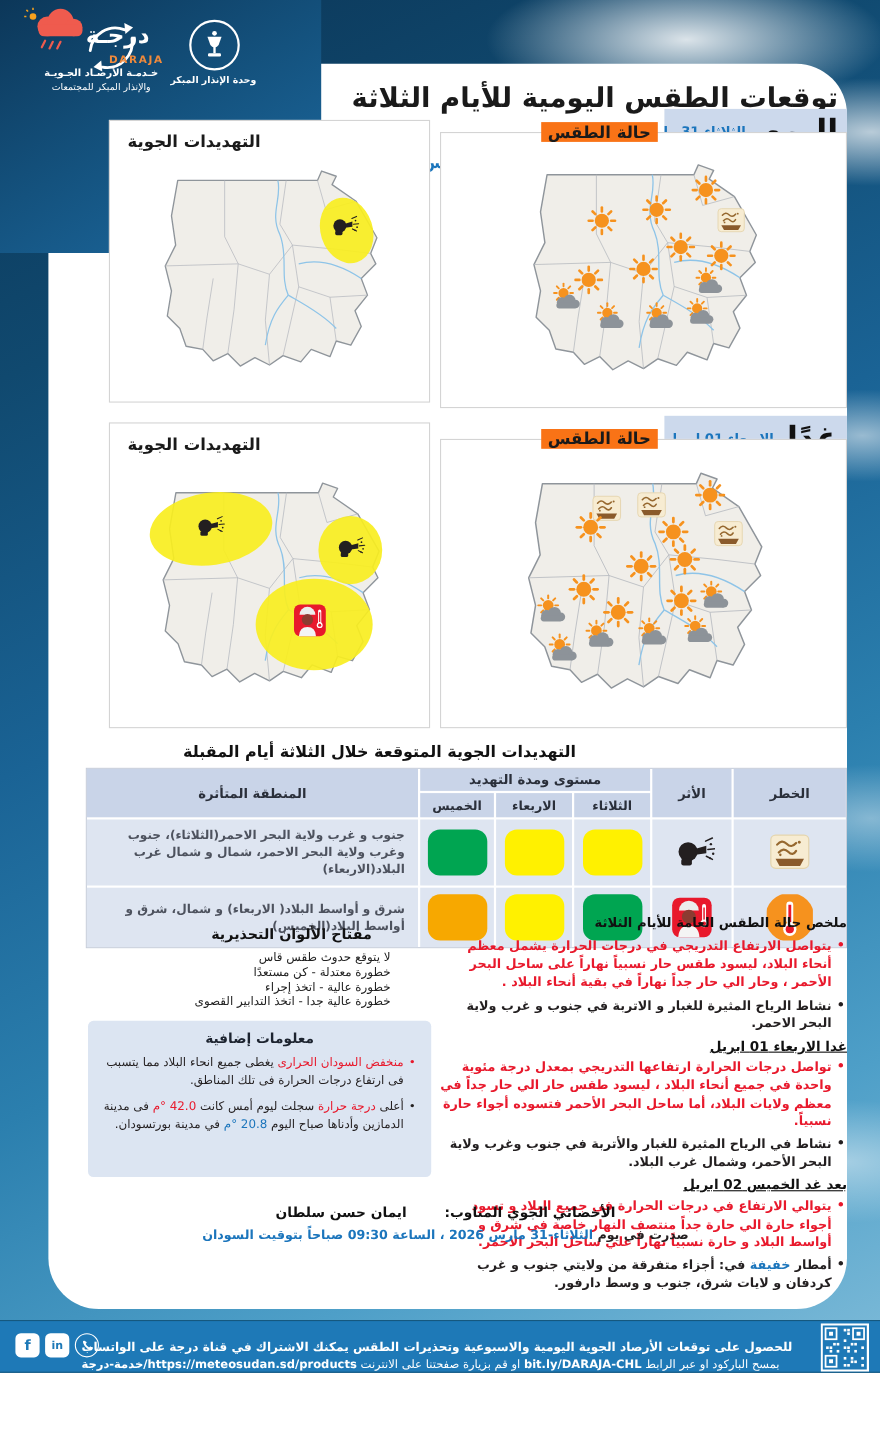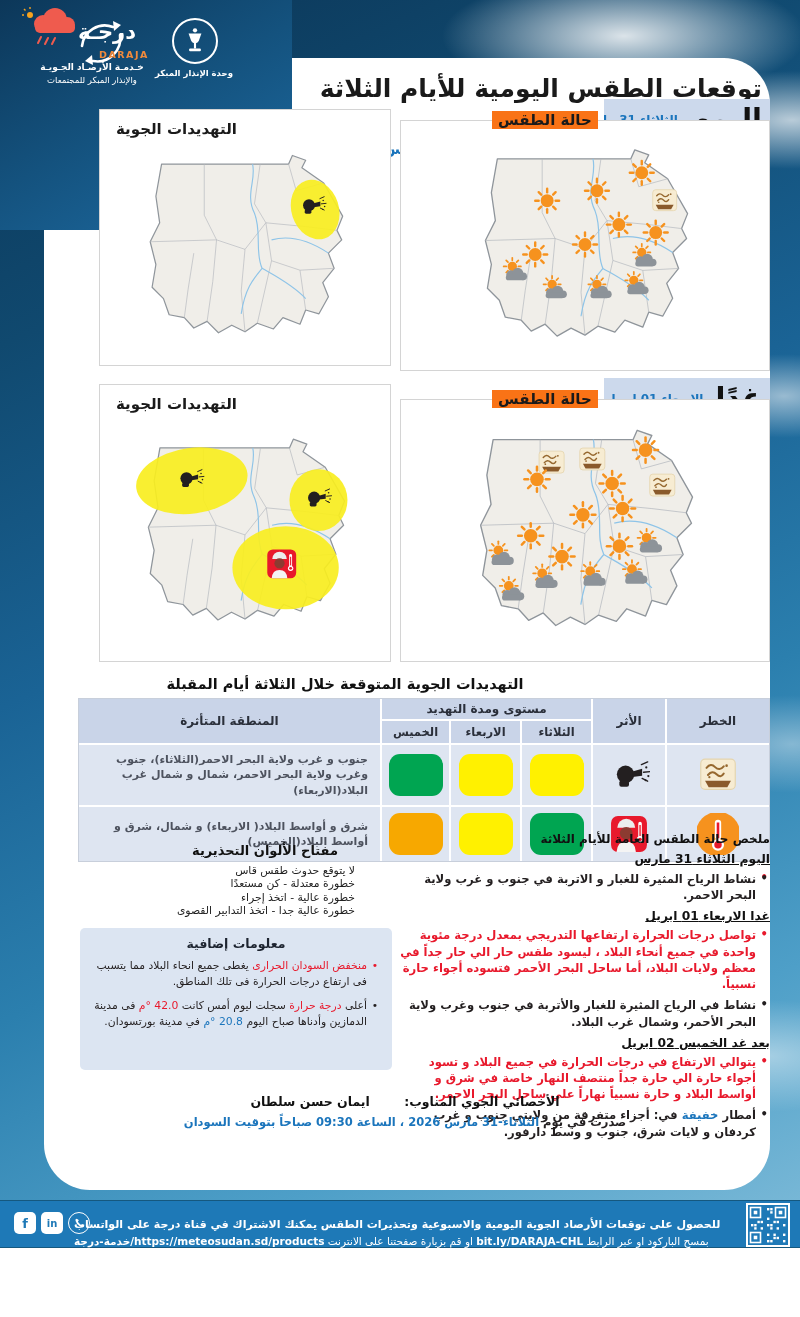--- a/index.html
+++ b/index.html
@@ -878,22 +878,21 @@
     <div class="extra-title">معلومات إضافية</div>
     <div id="extra-list">
         <div class="extra-b"><span class="bdot c-red">•</span><span class="c-red">منخفض السودان الحرارى</span><span class="c-black"> يغطى جميع انحاء البلاد  مما يتسبب فى ارتفاع درجات الحرارة فى تلك المناطق.</span></div>
         <div class="extra-b"><span class="bdot c-black">•</span><span class="c-black">أعلى </span><span class="c-red">درجة حرارة</span><span class="c-black"> سجلت ليوم أمس كانت </span><span class="c-red">42.0 °م</span><span class="c-black"> فى مدينة الدمازين  وأدناها صباح اليوم </span><span class="c-blue">20.8 °م</span><span class="c-black"> في مدينة بورتسودان.</span></div>
       </div>
   </div>
 
   <div class="summary">
     <div class="sum-title">ملخص حالة الطقس العامة للأيام الثلاثة</div>
     <div id="sum-groups">
-        <div class="sum-h">اليوم  الثلاثاء 31 مارس</div>
-        <div class="sum-b"><span class="bdot c-red">•</span></div>
+        <div class="sum-b"><span class="bdot c-red">•</span><span class="c-red">يتواصل الارتفاع التدريجي في درجات الحرارة يشمل معظم أنحاء البلاد، ليسود طقس حار نسبياً نهاراً على ساحل البحر الأحمر ، وحار الي حار جداً نهاراً في بقية أنحاء البلاد .</span></div>
         <div class="sum-b"><span class="bdot c-black">•</span><span class="c-black">نشاط الرياح المثيرة للغبار و الاتربة في جنوب  و غرب ولاية البحر الاحمر.</span></div>
         <div class="sum-h">غدا  الاربعاء 01 ابريل</div>
         <div class="sum-b"><span class="bdot c-red">•</span><span class="c-red">تواصل درجات الحرارة  ارتفاعها التدريجي بمعدل درجة مئوية واحدة في جميع أنحاء البلاد ، ليسود طقس حار الي حار جداً في معظم ولايات البلاد، أما ساحل البحر الأحمر فتسوده أجواء حارة نسبياً.</span></div>
         <div class="sum-b"><span class="bdot c-black">•</span><span class="c-black">نشاط في الرياح المثيرة للغبار والأتربة في جنوب وغرب ولاية البحر الأحمر، وشمال غرب البلاد.</span></div>
         <div class="sum-h">بعد غد الخميس 02 ابريل</div>
         <div class="sum-b"><span class="bdot c-red">•</span><span class="c-red">يتوالي الارتفاع في درجات الحرارة في جميع البلاد و تسود أجواء حارة الي حارة جداً منتصف النهار  خاصة في شرق و أواسط البلاد و حارة نسبياً نهاراً علي ساحل البحر الاحمر.</span></div>
         <div class="sum-b"><span class="bdot c-black">•</span><span class="c-black">أمطار </span><span class="c-blue">خفيفة</span><span class="c-black"> في: أجزاء متفرقة من  ولايتي جنوب و غرب كردفان و لايات شرق، جنوب و وسط دارفور.</span></div>
       </div>
   </div>
 

